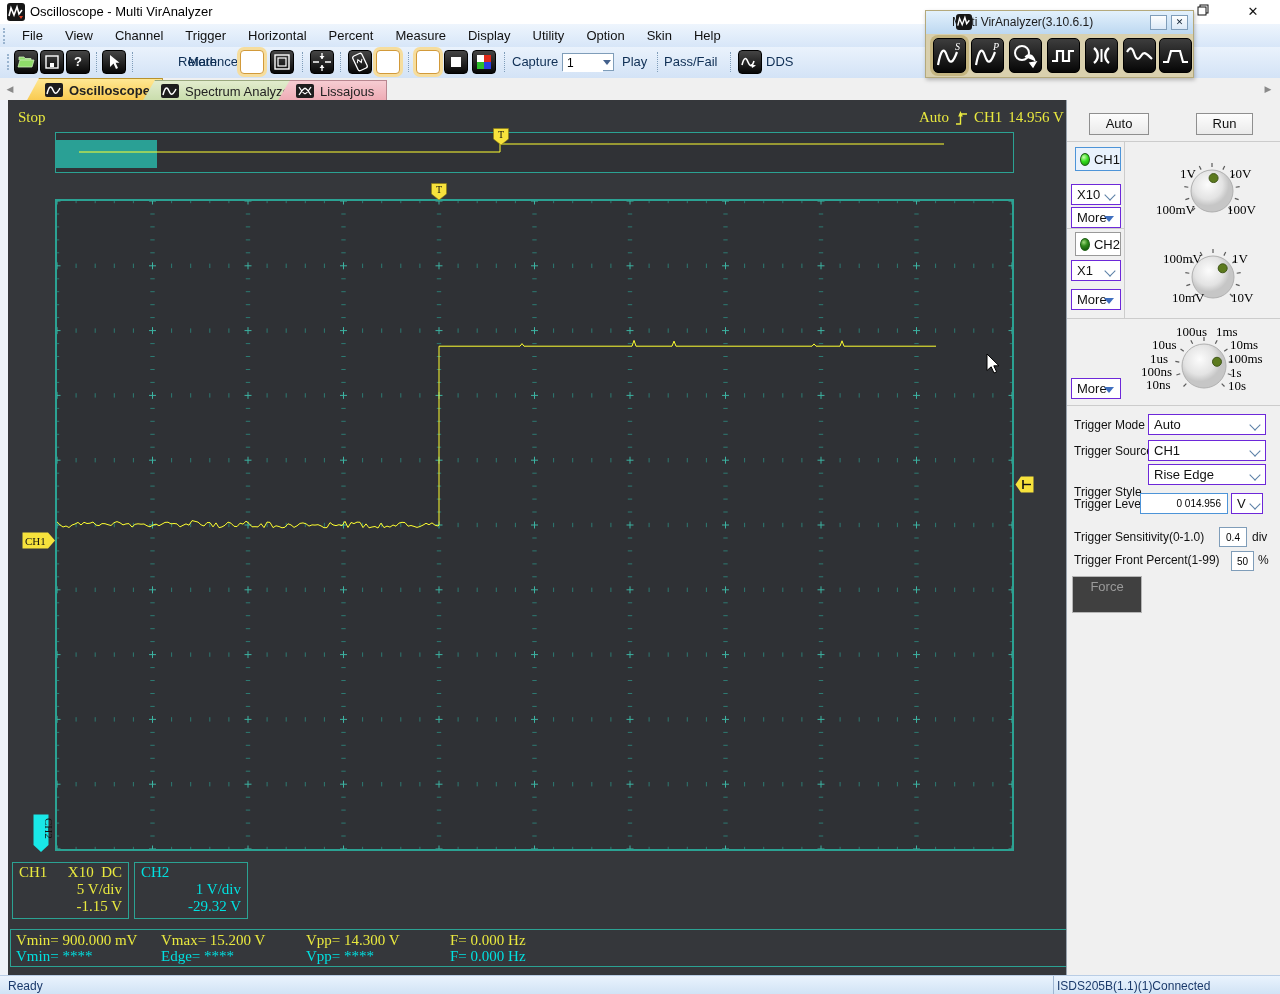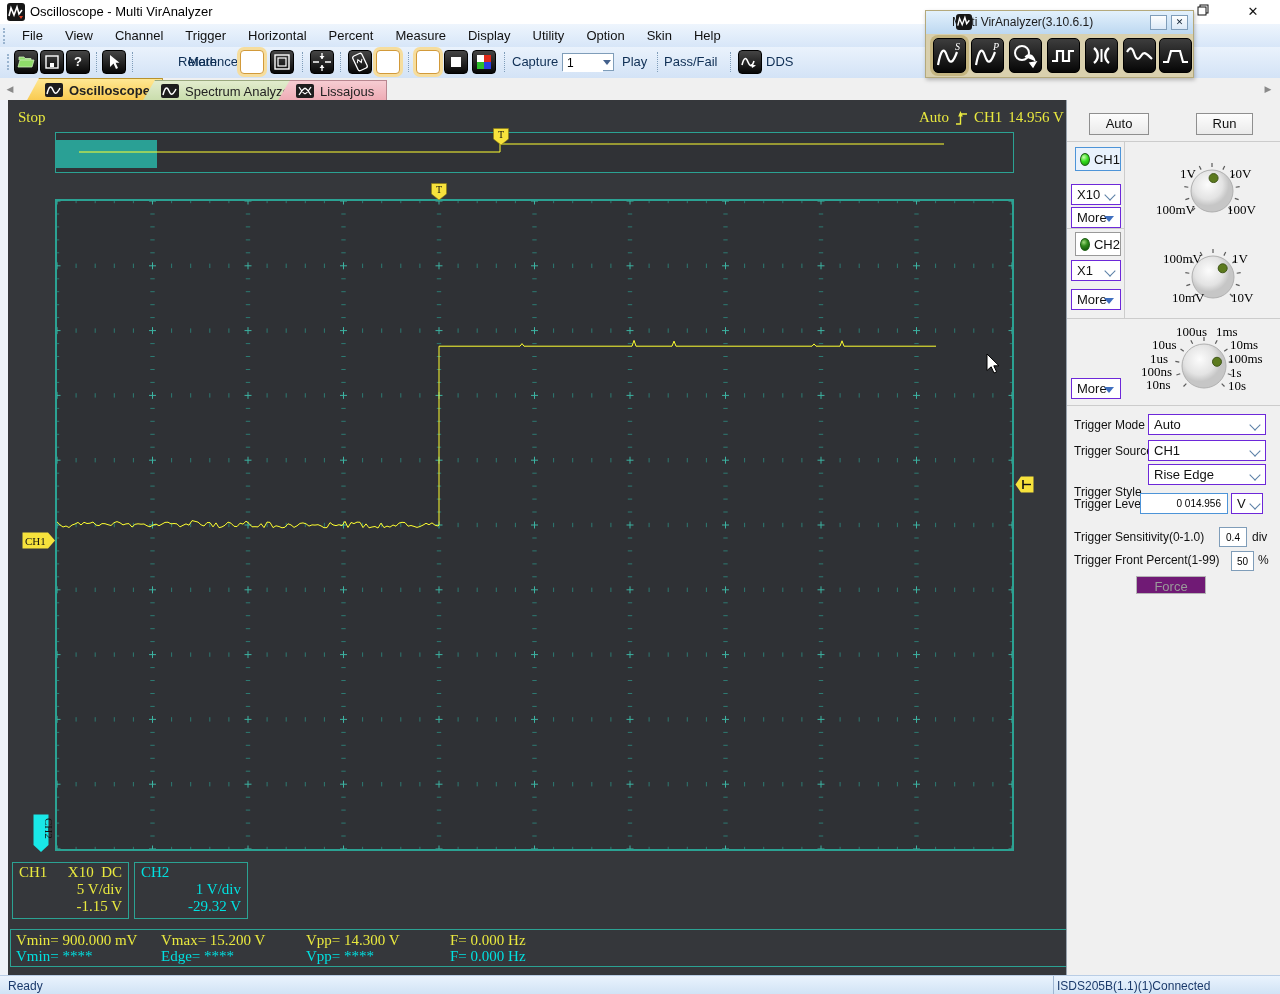--- a/index.html
+++ b/index.html
@@ -546,21 +546,21 @@
   <span class="sel" style="left:1231px;top:493px;width:32px;height:21px;">
     <span class="txt">V</span>
       <span class="chev" style="right:3px;"></span>
   </span>
   <span class="tlabel" style="left:1074px;top:530px;">Trigger Sensitivity(0-1.0)</span>
   <input class="tinput" style="left: 1219px; top: 527px; width: 28px; height: 20px; text-align: center;" value="0.4">
   <span class="tlabel" style="left:1252px;top:530px;">div</span>
   <span class="tlabel" style="left:1074px;top:553px;">Trigger Front Percent(1-99)</span>
   <input class="tinput" style="left: 1231px; top: 551px; width: 23px; height: 20px; text-align: center;" value="50">
   <span class="tlabel" style="left:1258px;top:553px;">%</span>
-  <span class="pbtn" style="left:1136px;top:576px;width:70px;height:18px;background:#701a75;color:#9a9a9a;border-color:#b5b5b5;">Force</span>
+  <span class="pbtn" style="left:1072px;top:576px;width:70px;height:37px;background:#404040;color:#9a9a9a;border-color:#b5b5b5;">Force</span>
 
   <div class="abs statusbar">
     <span class="abs" style="left:8px;top:3px;">Ready</span>
     <span class="abs" style="left:1053px;top:0;height:19px;border-left:1px solid #9fb6d2;"></span>
     <span class="abs" style="left:1057px;top:3px;">ISDS205B(1.1)(1)Connected</span>
   </div>
 
 </div>
 
 </body></html>

